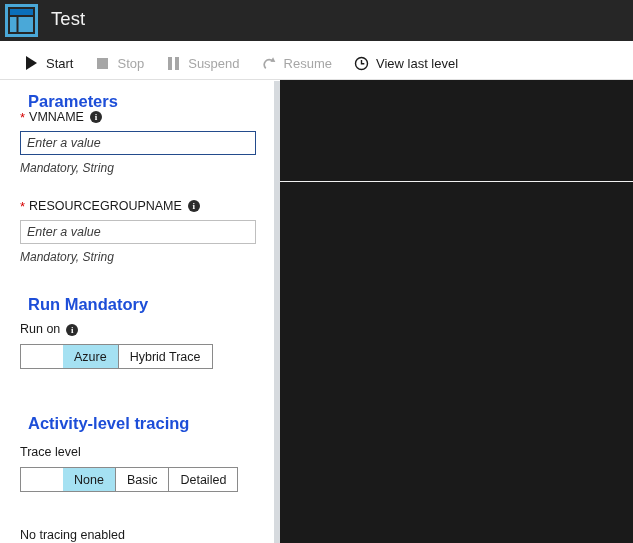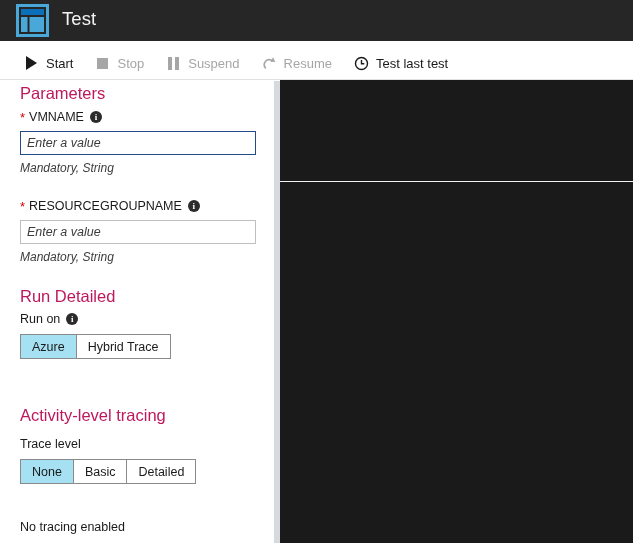--- a/index.html
+++ b/index.html
@@ -22,21 +22,21 @@
   
   .header {
     position: absolute;
     left: 0; top: 0;
     width: 633px;
     height: 41px;
     background: #262626;
     display: flex;
     align-items: center;
     box-sizing: border-box;
-    padding-left: 16px;
+    padding-left: 5px;
   }
   .header-logo {
     width: 33px;
     height: 33px;
     flex: 0 0 33px;
     position: relative;
   }
   .header-titles {
     margin-left: 13px;
     display: flex;
@@ -117,23 +117,23 @@
     position: absolute;
     left: 0; top: 81px;
     width: 274px;
     height: 462px;
     background: #ffffff;
     box-sizing: border-box;
     overflow: hidden;
   }
   .section-title {
     font-size: 16.5px;
-    font-weight: 400;
-    color: #be185d;
-    margin: 0;
+    font-weight: 700;
+    color: #1d4ed8;
+    margin: 8px;
     padding: 0;
   }
   .field-label {
     font-size: 12.5px;
     color: #1a1a1a;
     display: flex;
     align-items: center;
   }
   .req-star {
     color: #d40000;
@@ -182,20 +182,21 @@
     font-style: italic;
     color: #3c3c3c;
   }
 
   
   .toggle-group {
     display: inline-flex;
     border: 1px solid #8a8a8a;
     height: 23px;
     background: #ffffff;
+    padding-left: 42px;
   }
   .toggle-btn {
     display: flex;
     align-items: center;
     justify-content: center;
     font-size: 12.5px;
     color: #1a1a1a;
     padding: 0 11px;
     background: #ffffff;
     border-right: 1px solid #8a8a8a;
@@ -290,21 +291,21 @@
       <span class="tb-label">Resume</span>
     </div>
 
     <div class="tb-item">
       <span class="tb-icon">
         <svg width="15" height="15" viewBox="0 0 16 16">
           <circle cx="8" cy="8" r="6.4" fill="none" stroke="#1a1a1a" stroke-width="1.5"></circle>
           <path d="M8 4.2 V8.2 H11" fill="none" stroke="#1a1a1a" stroke-width="1.5" stroke-linecap="butt"></path>
         </svg>
       </span>
-      <span class="tb-label">Test last test</span>
+      <span class="tb-label">View last level</span>
     </div>
 
   </div>
 
   <div class="left-pane">
 
     <div style="position:absolute;left:20px;top:3px;">
       <div class="section-title">Parameters</div>
     </div>
 
@@ -322,22 +323,22 @@
       <div class="field-label">
         <span class="req-star">*</span>
         <span>RESOURCEGROUPNAME</span>
         <span class="info-icon">i</span>
       </div>
       <input class="text-input" type="text" style="margin-top: 7px;" value="" placeholder="Enter a value">
       <div class="hint" style="margin-top:6px;">Mandatory, String</div>
     </div>
 
     <div style="position:absolute;left:20px;top:206px;">
-      <div class="section-title">Run Detailed</div>
-      <div class="field-label" style="margin-top:6px;">
+      <div class="section-title">Run Mandatory</div>
+      <div class="field-label" style="margin-top:6px;align-items:flex-end;">
         <span>Run on</span>
         <span class="info-icon">i</span>
       </div>
       <div class="toggle-group" style="margin-top:8px;">
         <div class="toggle-btn selected">Azure</div>
         <div class="toggle-btn">Hybrid Trace</div>
       </div>
     </div>
 
     <div style="position:absolute;left:20px;top:325px;">

